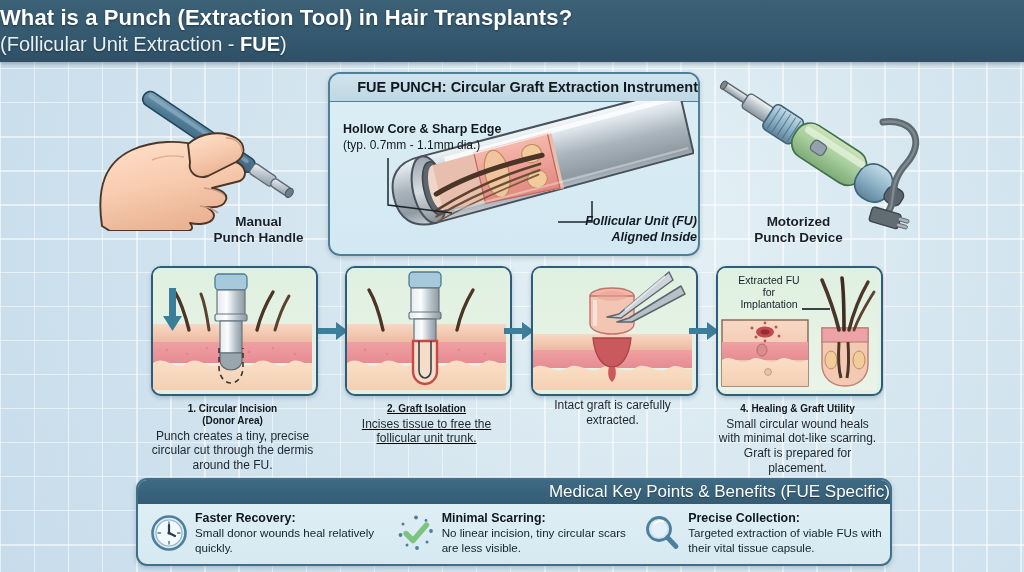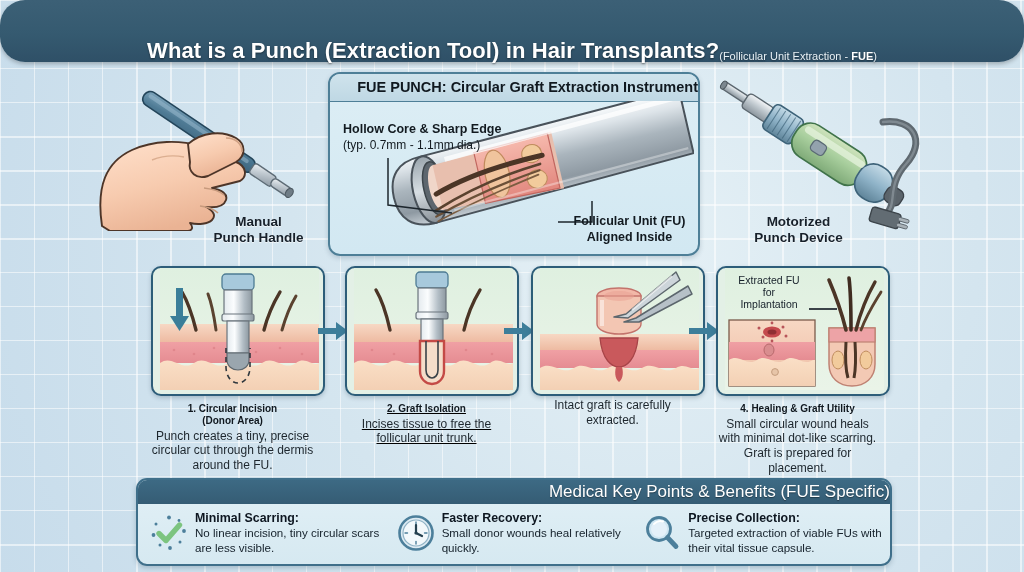--- a/index.html
+++ b/index.html
@@ -12,48 +12,48 @@
     background:
       repeating-linear-gradient(to right, rgba(255,255,255,.55) 0 1.5px, rgba(255,255,255,0) 1.5px 34px),
       repeating-linear-gradient(to bottom, rgba(255,255,255,.55) 0 1.5px, rgba(255,255,255,0) 1.5px 34px),
       radial-gradient(circle at 62% 42%, #e6f1f6 0%, #d4e5ef 48%, #c7dceb 100%);
   }
 
   
   #header{position:absolute;left:0;top:0;width:1024px;height:62px;
     background:linear-gradient(to bottom,#3c6076 0%,#355a70 55%,#2f5067 100%);
     box-shadow:0 2px 4px rgba(0,0,0,.25);
-    display:flex;align-items:flex-end;justify-content:center;border-radius:25px;}
+    display:flex;flex-direction:column;align-items:flex-start;justify-content:center;}
   #title{color:#ffffff;font-size:22px;font-weight:bold;letter-spacing:.1px;
     text-shadow:0 1px 2px rgba(0,0,0,.45);line-height:1.05;}
-  #subtitle{color:#e8f1f6;font-size:11px;margin-top:3px;text-shadow:0 1px 2px rgba(0,0,0,.4);}
+  #subtitle{color:#e8f1f6;font-size:20px;margin-top:3px;text-shadow:0 1px 2px rgba(0,0,0,.4);}
   #subtitle b{font-weight:bold;color:#ffffff;}
 
   
   .caption{position:absolute;text-align:center;font-size:13.5px;font-weight:bold;
     color:#17202a;line-height:1.2;text-shadow:0 1px 1px rgba(255,255,255,.7);}
   #manual-caption{left:176px;top:214px;width:165px;}
   #motor-caption{left:716px;top:214px;width:165px;}
 
   
   #punch-card{position:absolute;left:328px;top:72px;width:368px;height:180px;
     background:linear-gradient(to bottom,#ddeef5 0%,#d2e8f2 100%);
     border:2px solid #4e7f97;border-radius:12px;box-shadow:0 2px 5px rgba(40,70,90,.22);overflow:hidden;}
   #punch-card-title{height:27px;line-height:27px;text-align:right;
     background:linear-gradient(to bottom,#cfe3ec,#bfd8e4);
     border-bottom:1.5px solid #4e7f97;
     font-size:14.5px;font-weight:bold;color:#10181f;}
   #punch-label-a{position:absolute;left:13px;top:48px;width:175px;font-size:12.5px;font-weight:bold;color:#121a20;line-height:1.25;}
   #punch-label-a .sub{font-weight:normal;font-size:12px;}
-  #punch-label-b{position:absolute;left:232px;top:140px;width:135px;font-size:12.5px;font-weight:bold;color:#121a20;line-height:1.25;text-align:center;}
+  #punch-label-b{position:absolute;left:232px;top:140px;width:135px;font-size:12.5px;font-weight:bold;color:#121a20;line-height:1.25;text-align:right;font-style:italic;}
 
   
   .step{position:absolute;top:266px;width:163px;}
   .step-img{width:163px;height:126px;border:2px solid #2d5d79;border-radius:10px;
-    overflow:hidden;background:#e3f0e6;box-shadow:0 2px 4px rgba(40,70,90,.25);position:relative;padding-left:7px;}
+    overflow:hidden;background:#e3f0e6;box-shadow:0 2px 4px rgba(40,70,90,.25);position:relative;}
   .step-title{margin-top:7px;text-align:center;font-size:10px;font-weight:bold;color:#10181f;line-height:1.18;}
   .step-desc{margin-top:2px;text-align:center;font-size:12px;color:#1d262d;line-height:1.22;}
   #step1{left:151px;} #step2{left:345px;text-decoration:underline;} #step3{left:531px;} #step4{left:716px;}
 
   .arrow{position:absolute;top:322px;width:30px;height:18px;}
 
   .fu-note{position:absolute;left:8px;top:6px;width:86px;font-size:10.5px;color:#16202a;
     text-align:center;line-height:1.15;}
 
   
@@ -414,60 +414,60 @@
     <div class="step-title">4. Healing &amp; Graft Utility</div>
     <div class="step-desc">Small circular wound heals with minimal dot-like scarring. Graft is prepared for placement.</div>
   </div>
 
   <div id="benefits">
     <div id="benefits-title">Medical Key Points &amp; Benefits (FUE Specific)</div>
     <div id="benefits-row">
 
       <div class="benefit">
         <svg class="b-ico" viewBox="0 0 38 38">
+          <circle cx="19" cy="19" r="16.5" fill="#dceaf2" stroke="#4c7f9b" stroke-width="2.6"></circle>
+          <circle cx="19" cy="19" r="13" fill="#f2f8fb" stroke="#8fb2c5" stroke-width="1.2"></circle>
+          <g stroke="#4c7f9b" stroke-width="1.4" stroke-linecap="round">
+            <line x1="19" y1="8" x2="19" y2="10.5"></line>
+              <line x1="19" y1="27.5" x2="19" y2="30"></line>
+            <line x1="8" y1="19" x2="10.5" y2="19"></line>
+              <line x1="27.5" y1="19" x2="30" y2="19"></line>
+          </g>
+          <line x1="19" y1="19" x2="19" y2="11" stroke="#24404f" stroke-width="2.2" stroke-linecap="round"></line>
+          <line x1="19" y1="19" x2="25" y2="22" stroke="#24404f" stroke-width="2.2" stroke-linecap="round"></line>
+          <circle cx="19" cy="19" r="1.6" fill="#24404f"></circle>
+        </svg>
+        <div class="b-txt">
+          <b>Faster Recovery:</b>
+          <span>Small donor wounds heal relatively quickly.</span>
+        </div>
+      </div>
+
+      <div class="benefit">
+        <svg class="b-ico" viewBox="0 0 38 38">
           <path d="M9 19.5 L16 26.5 L29.5 11" fill="none" stroke="#7cc47f" stroke-width="5.4" stroke-linecap="round" stroke-linejoin="round"></path>
           <g fill="#4c7f9b">
             <circle cx="19" cy="3.5" r="1.9"></circle>
               <circle cx="29" cy="6.5" r="1.4"></circle>
               <circle cx="34" cy="17" r="1.9"></circle>
             <circle cx="30" cy="28" r="1.5"></circle>
               <circle cx="20" cy="34" r="1.9"></circle>
               <circle cx="10" cy="31" r="1.5"></circle>
             <circle cx="3.5" cy="21" r="1.9"></circle>
               <circle cx="6" cy="10" r="1.5"></circle>
           </g>
         </svg>
         <div class="b-txt">
           <b>Minimal Scarring:</b>
           <span>No linear incision, tiny circular scars are less visible.</span>
         </div>
       </div>
 
       <div class="benefit">
         <svg class="b-ico" viewBox="0 0 38 38">
-          <circle cx="19" cy="19" r="16.5" fill="#dceaf2" stroke="#4c7f9b" stroke-width="2.6"></circle>
-          <circle cx="19" cy="19" r="13" fill="#f2f8fb" stroke="#8fb2c5" stroke-width="1.2"></circle>
-          <g stroke="#4c7f9b" stroke-width="1.4" stroke-linecap="round">
-            <line x1="19" y1="8" x2="19" y2="10.5"></line>
-              <line x1="19" y1="27.5" x2="19" y2="30"></line>
-            <line x1="8" y1="19" x2="10.5" y2="19"></line>
-              <line x1="27.5" y1="19" x2="30" y2="19"></line>
-          </g>
-          <line x1="19" y1="19" x2="19" y2="11" stroke="#24404f" stroke-width="2.2" stroke-linecap="round"></line>
-          <line x1="19" y1="19" x2="25" y2="22" stroke="#24404f" stroke-width="2.2" stroke-linecap="round"></line>
-          <circle cx="19" cy="19" r="1.6" fill="#24404f"></circle>
-        </svg>
-        <div class="b-txt">
-          <b>Faster Recovery:</b>
-          <span>Small donor wounds heal relatively quickly.</span>
-        </div>
-      </div>
-
-      <div class="benefit">
-        <svg class="b-ico" viewBox="0 0 38 38">
           <circle cx="16" cy="15" r="11.5" fill="#cfe6f2" stroke="#4c7f9b" stroke-width="2.8"></circle>
           <circle cx="16" cy="15" r="8" fill="#e8f3fa" opacity=".8"></circle>
           <path d="M11 10 C13 7.5 17 6.5 20 7.5" fill="none" stroke="#ffffff" stroke-width="2" stroke-linecap="round"></path>
           <line x1="24.5" y1="23.5" x2="33" y2="32.5" stroke="#4c7f9b" stroke-width="4.8" stroke-linecap="round"></line>
         </svg>
         <div class="b-txt">
           <b>Precise Collection:</b>
           <span>Targeted extraction of viable FUs with their vital tissue capsule.</span>
         </div>
       </div>

